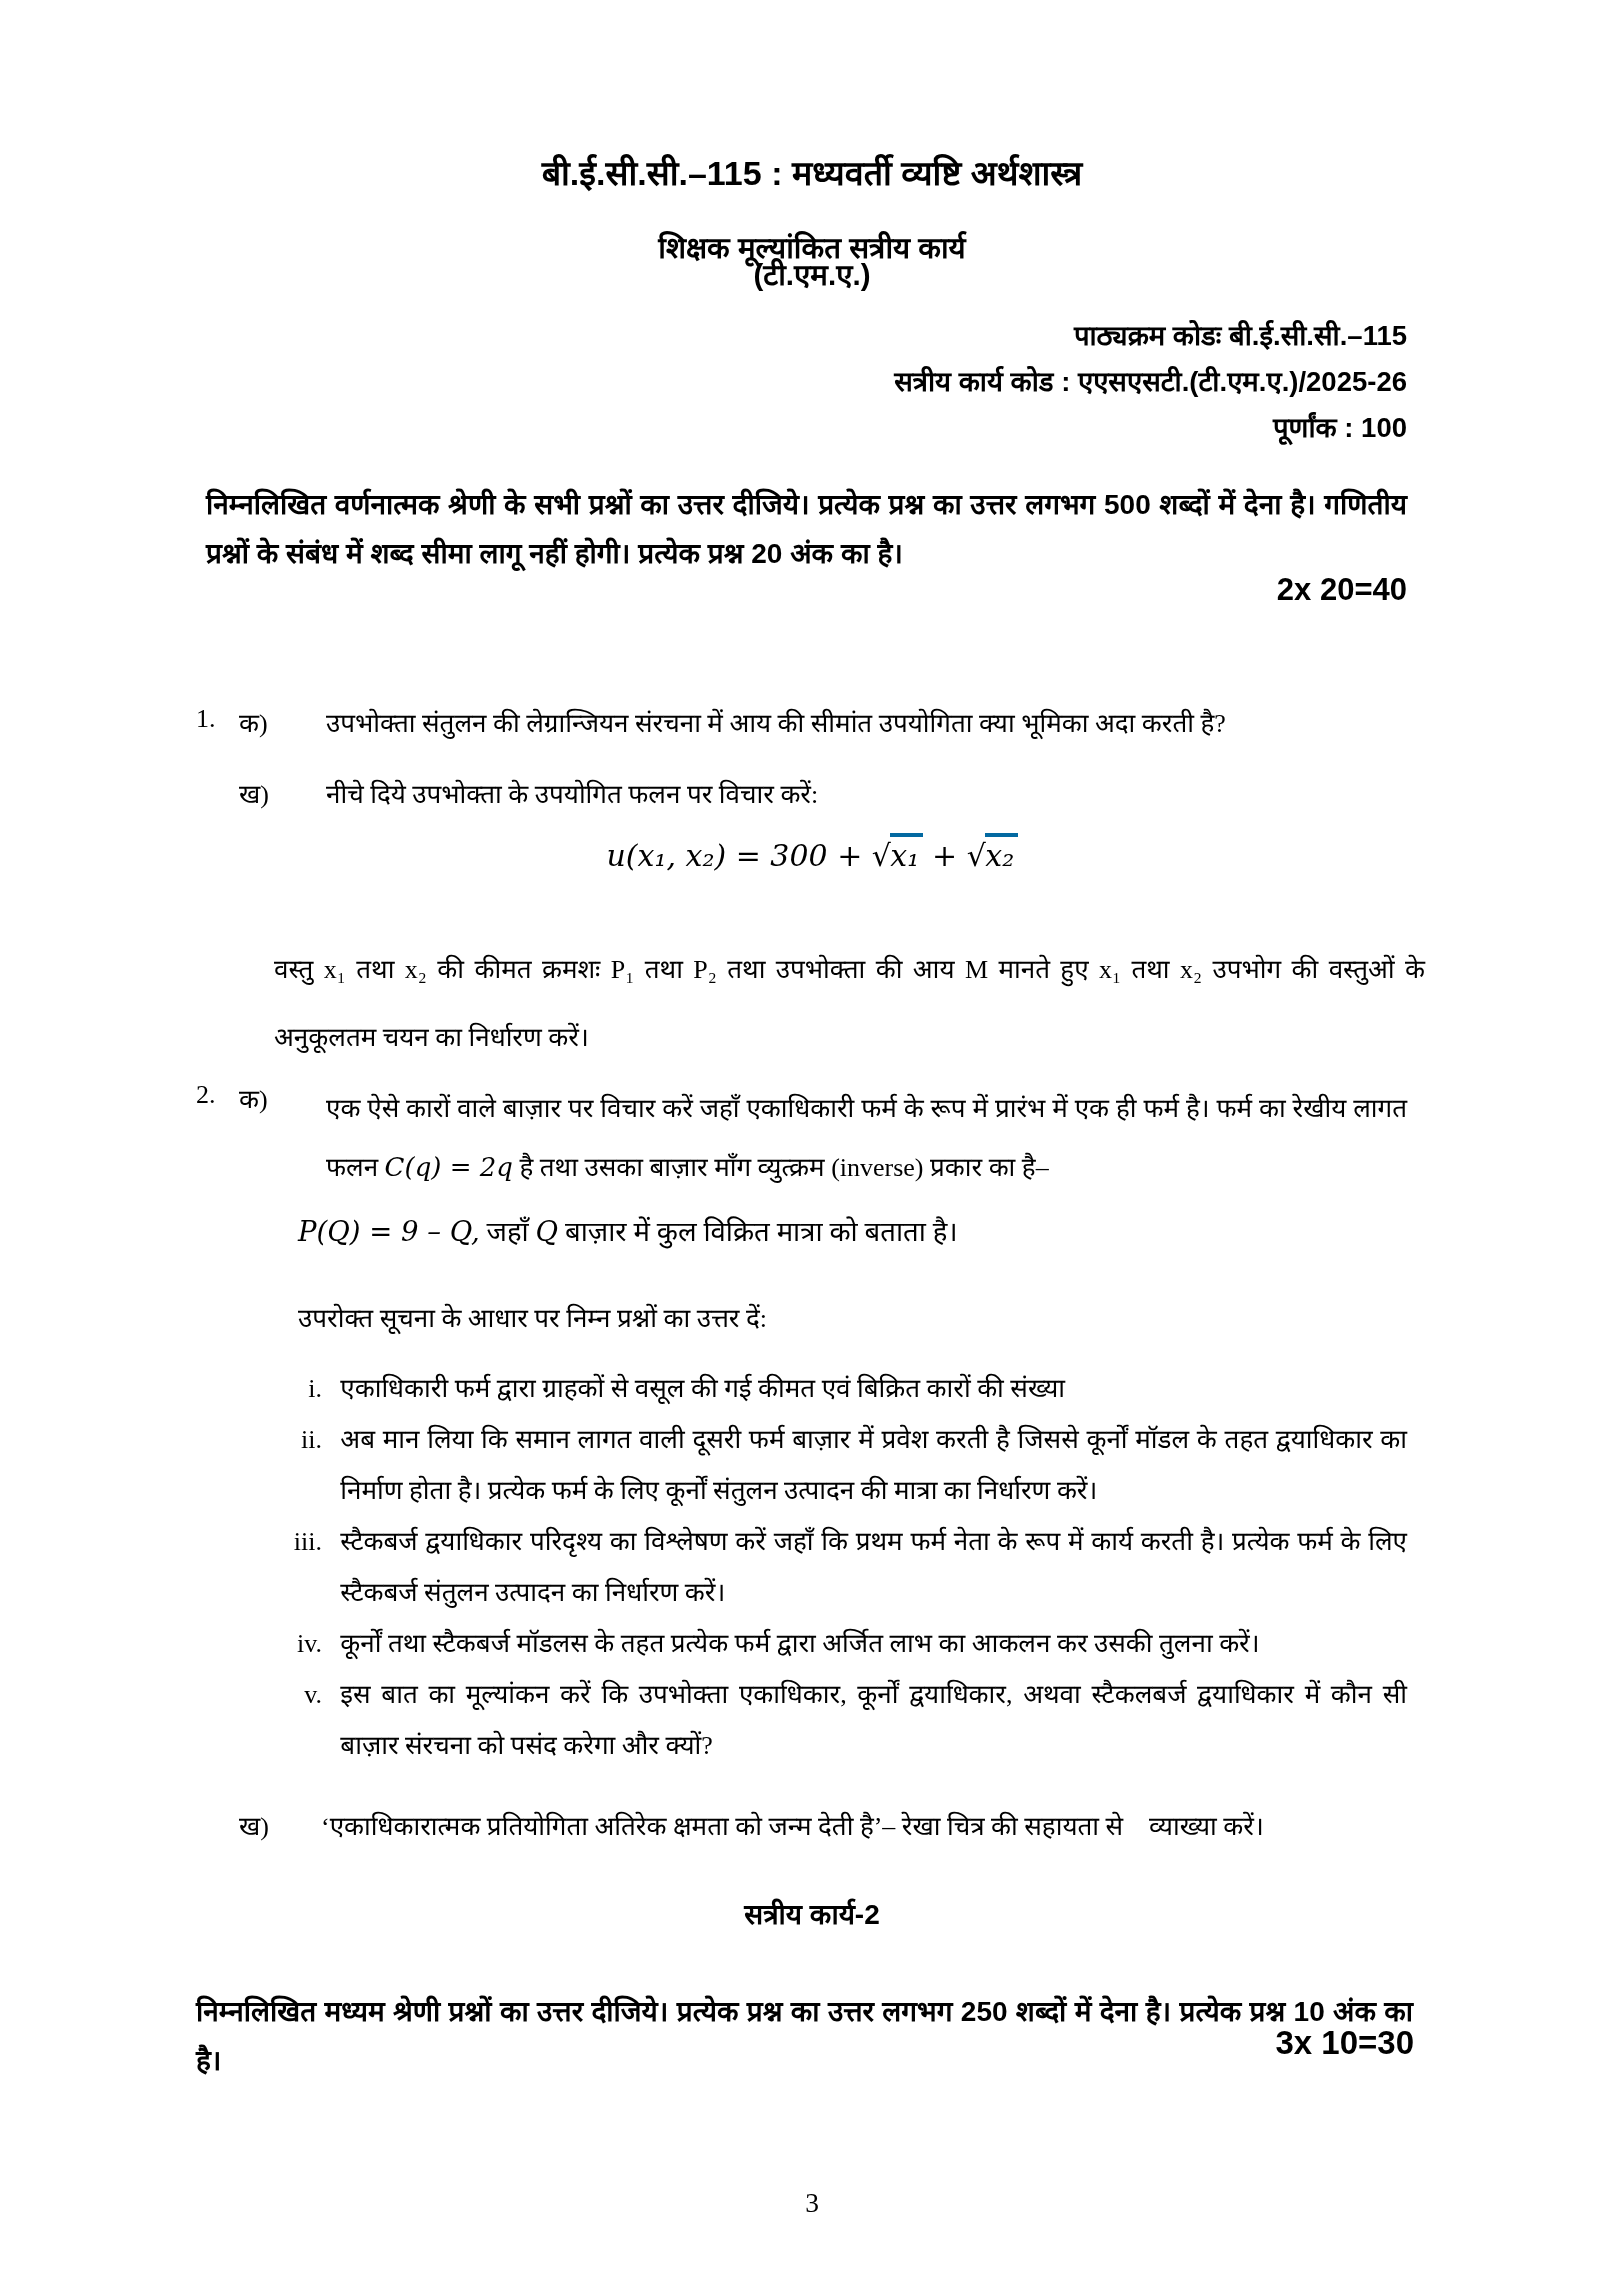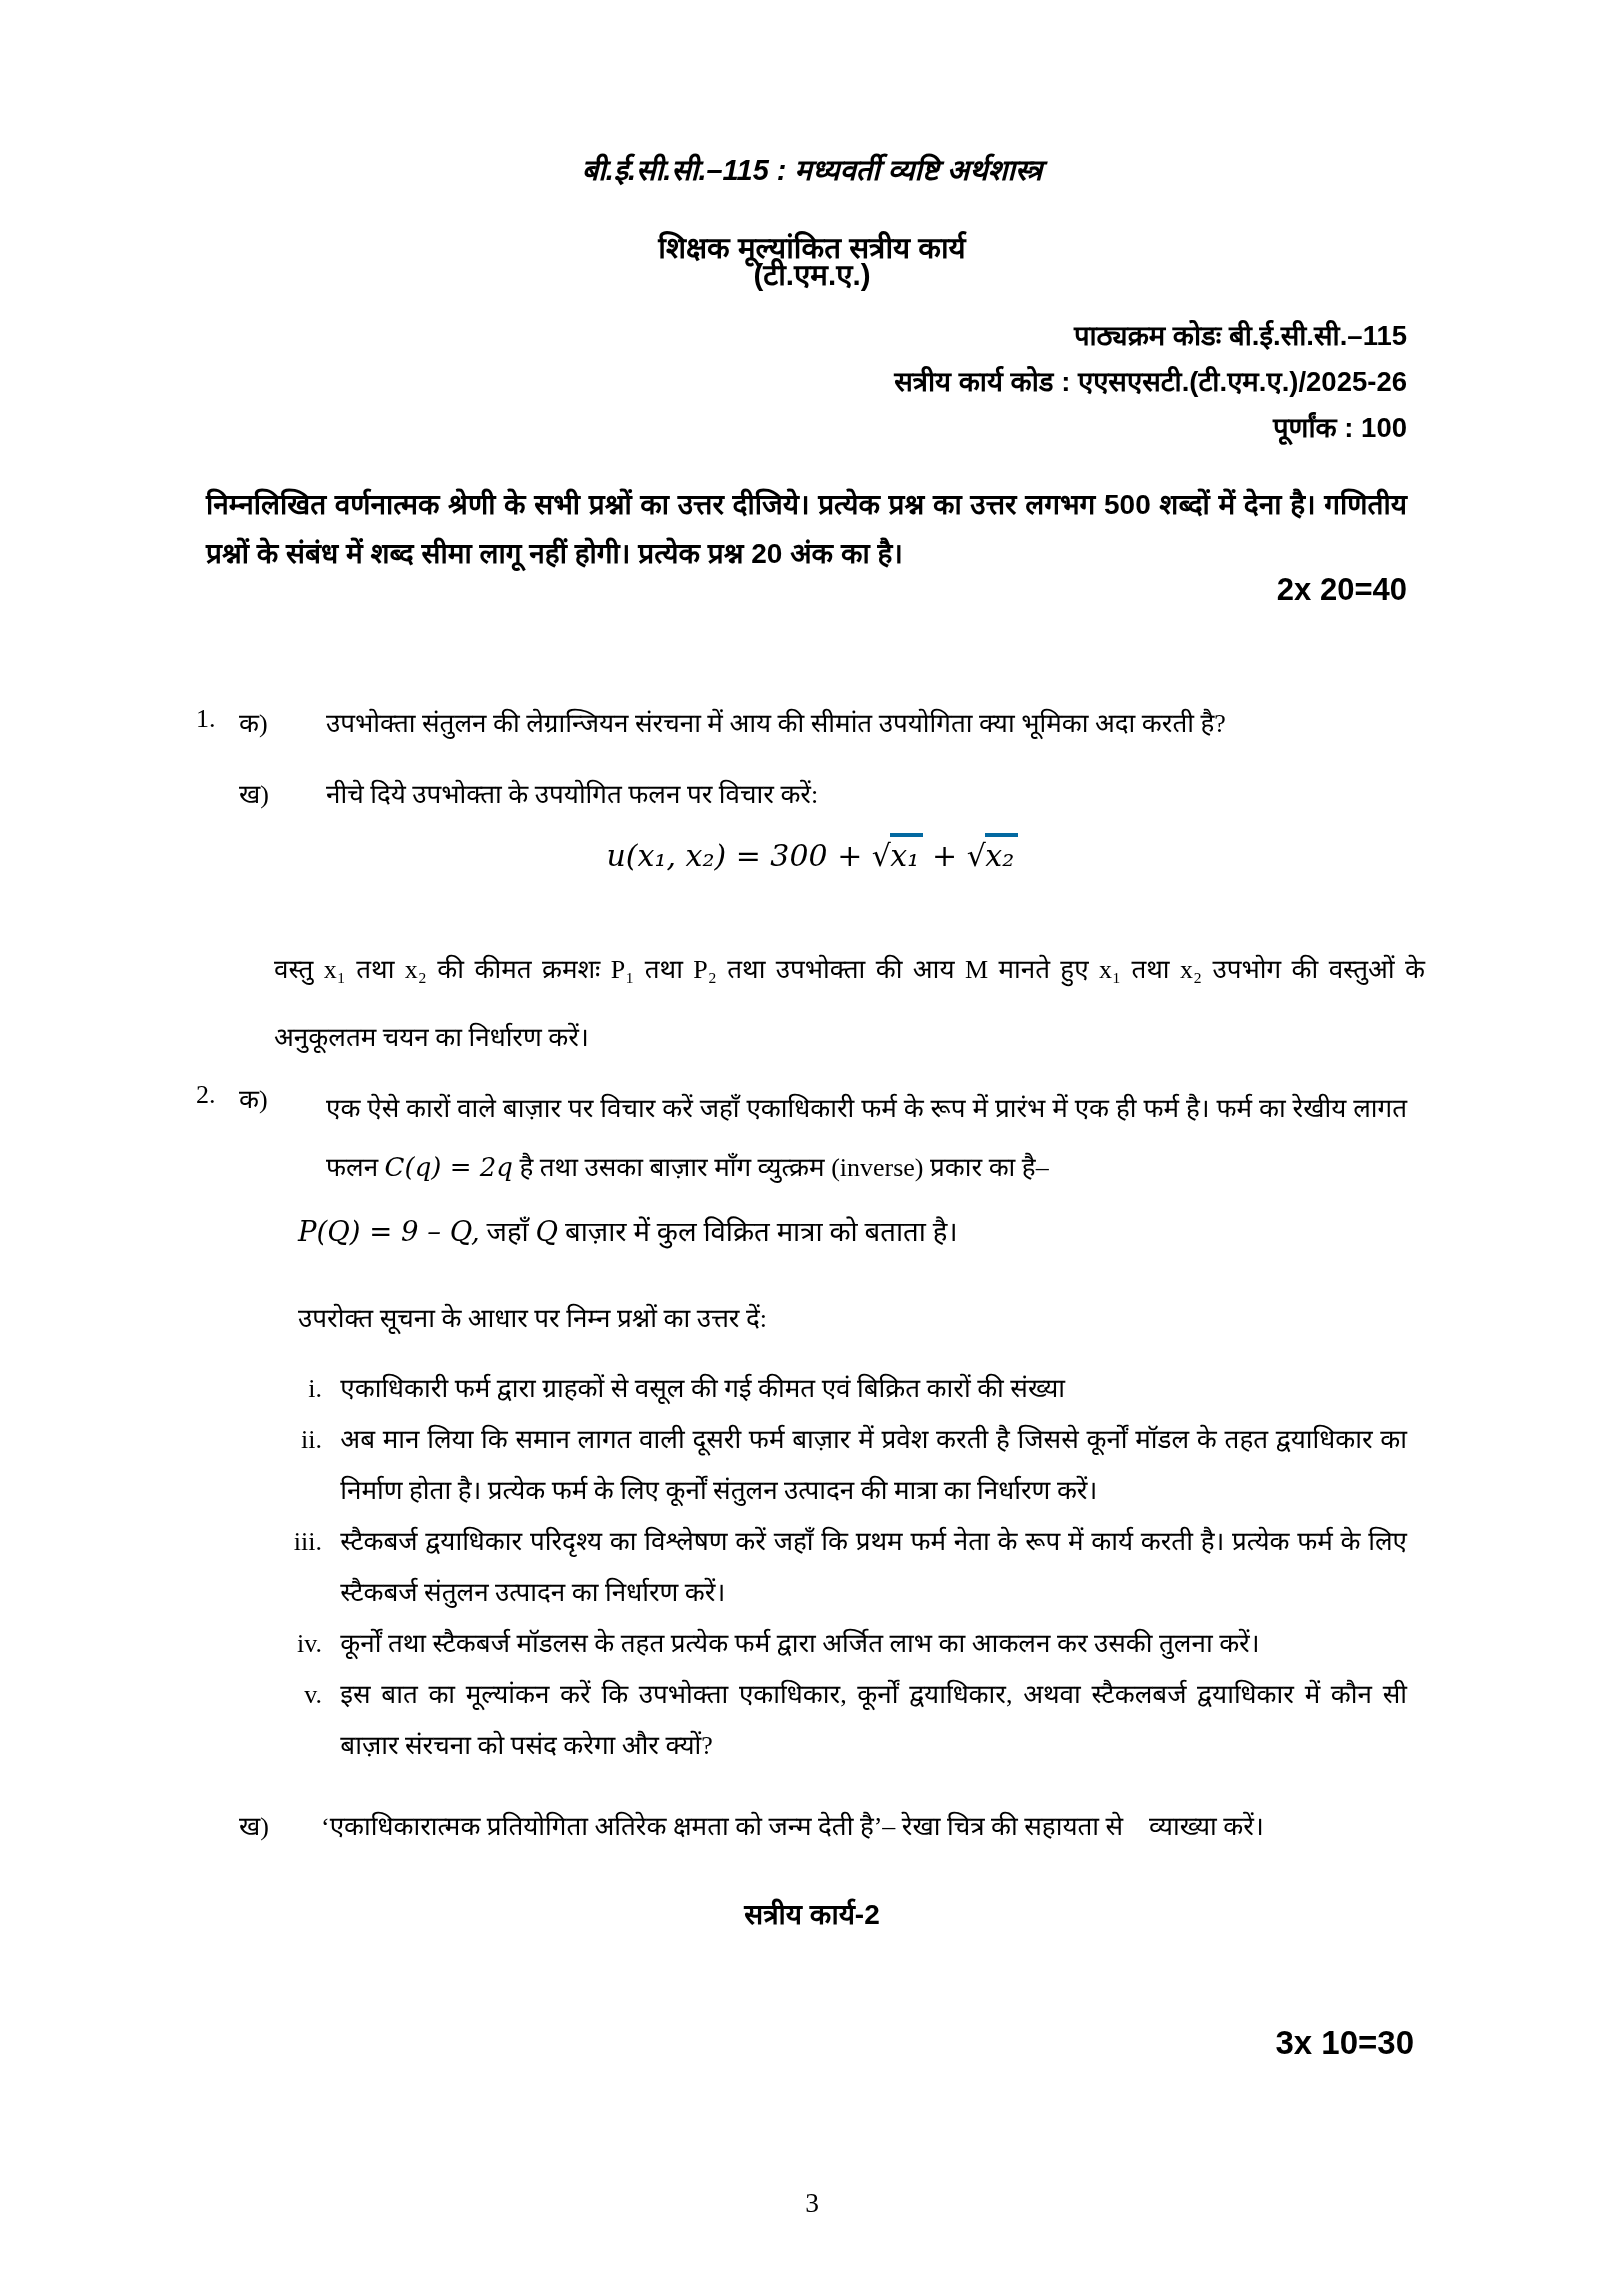--- a/index.html
+++ b/index.html
@@ -11,21 +11,21 @@
     color: #000000;
     font-family: "Liberation Serif", serif;
     font-size: 26px;
     overflow: hidden;
   }
   .abs { position: absolute; }
   .center { left: 0; width: 100%; text-align: center; }
   .bold { font-family: "Liberation Sans", sans-serif; font-weight: 700; }
   .justify { text-align: justify; }
 
-  .title1 { top: 149px; font-size: 29px; font-style: italic; }
+  .title1 { top: 149px; font-size: 34px; }
   .title2 { top: 226px; font-size: 29.5px; }
   .title3 { top: 253px; font-size: 29.5px; }
 
   .meta { top: 313px; right: 217px; font-size: 27.5px; line-height: 46px; text-align: right; margin-left: 45px; }
 
   .instr1 { top: 480px; left: 206px; width: 1201px; font-size: 28px; line-height: 49px; }
   .marks1 { top: 572px; right: 217px; font-size: 31px; }
 
   .qrow { display: flex; align-items: flex-start; }
   .qnum { flex: 0 0 43px; }
@@ -133,18 +133,19 @@
     </div>
   </div>
 
   <div class="abs qrow q2b">
     <span class="qlabel">ख)</span>
     <span class="qtext prewrap">‘एकाधिकारात्मक प्रतियोगिता अतिरेक क्षमता को जन्म देती है’– रेखा चित्र की सहायता से    व्याख्या करें।</span>
   </div>
 
   <div class="abs center bold s2head">सत्रीय कार्य-2</div>
 
+  <div class="abs bold justify instr2">निम्नलिखित मध्यम श्रेणी प्रश्नों का उत्तर दीजिये। प्रत्येक प्रश्न का उत्तर लगभग 250 शब्दों में देना है। प्रत्येक प्रश्न 10 अंक का है।</div>
   <div class="abs bold marks2">3x 10=30</div>
 
   <div class="abs center pageno">3</div>
 
 </div>
 
 
 </body></html>

